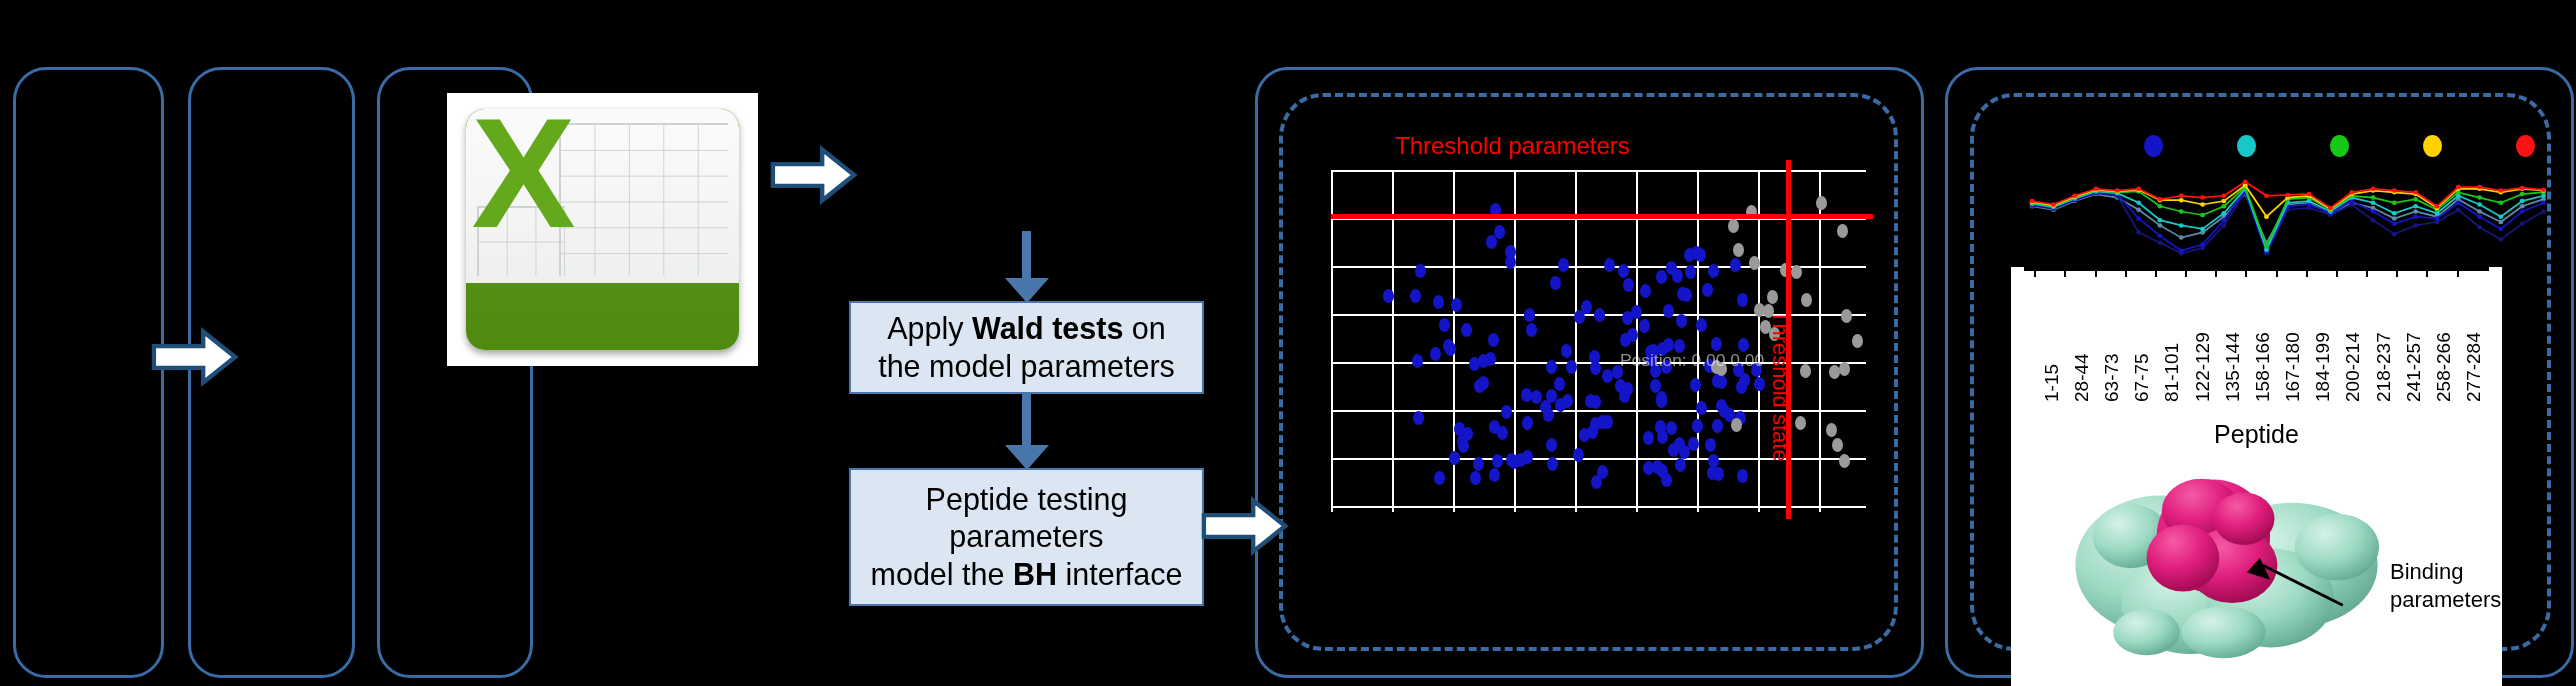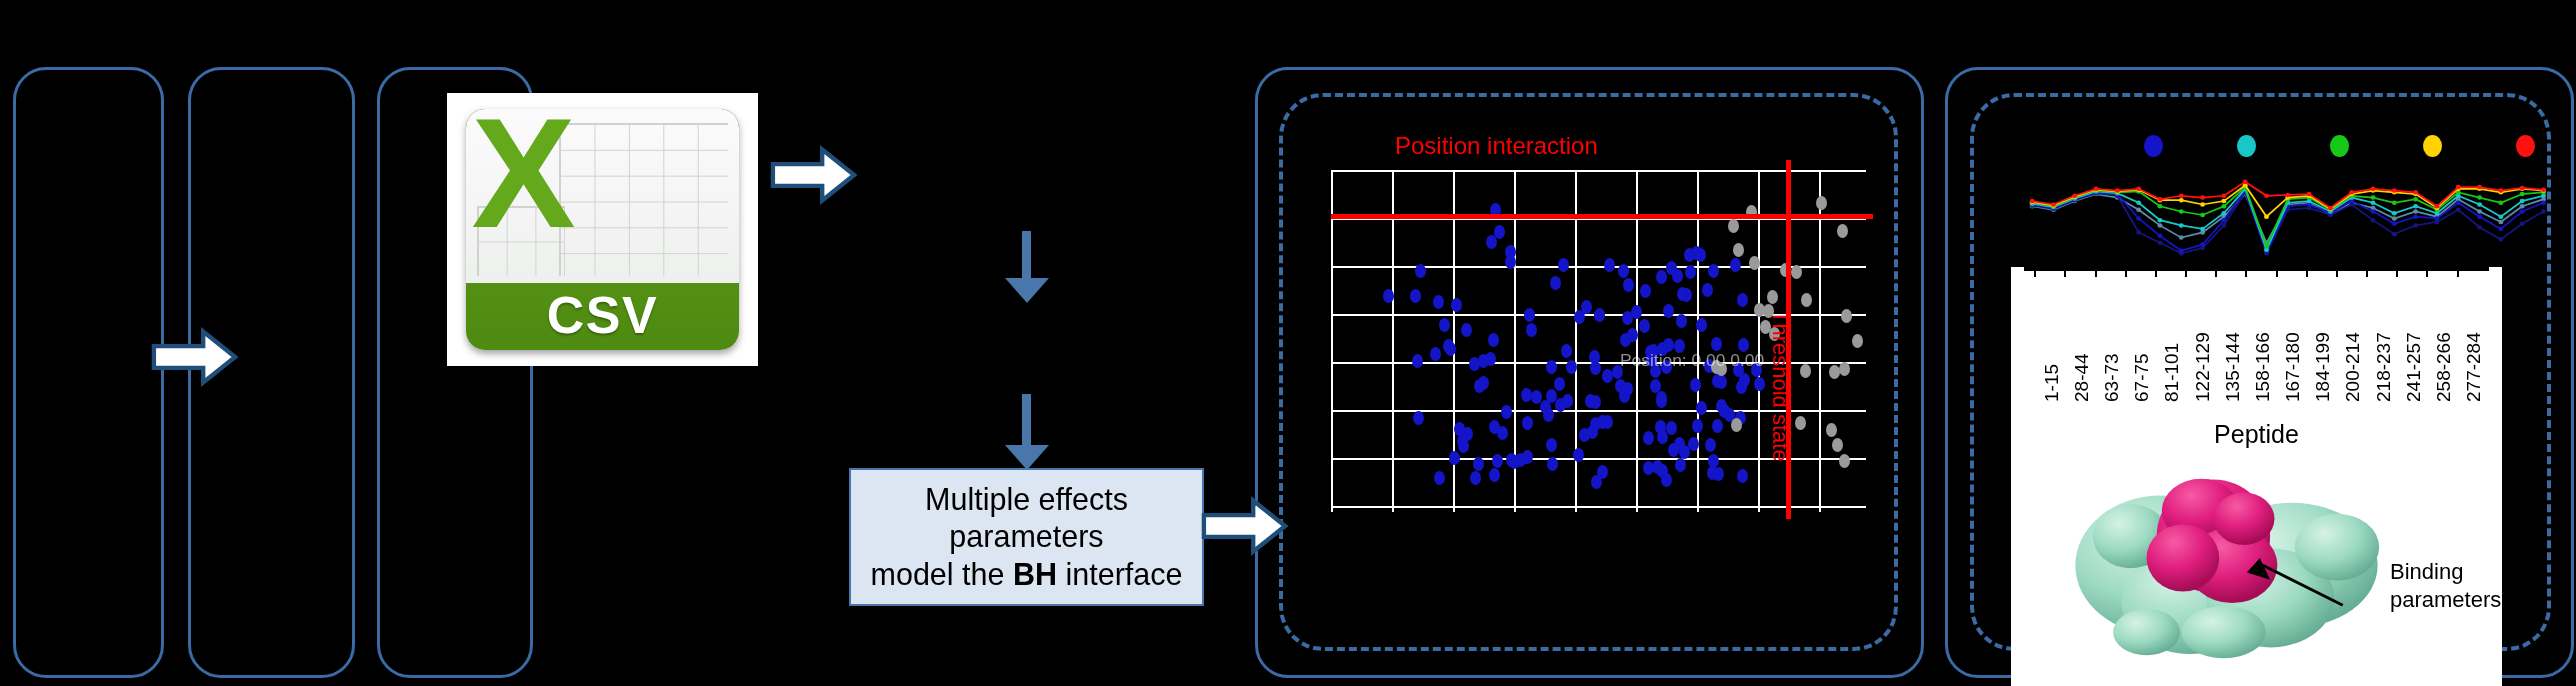--- a/index.html
+++ b/index.html
@@ -341,50 +341,55 @@
     <polygon points="4,26 72,26 72,6 116,41 72,76 72,56 4,56" fill="#ffffff" stroke="#1f4e79" stroke-width="6" stroke-linejoin="miter"></polygon>
   </svg>
 
   <div id="csv-icon">
     <div class="csv-card">
       <div class="csv-sheet">
         <div class="csv-grid"></div>
         <div class="csv-grid-2"></div>
         <div class="csv-x">X</div>
       </div>
-      <div class="csv-label">CSV</div>
     </div>
   </div>
 
   <svg class="flow-arrow" style="left:770px; top:145px;" viewBox="0 0 120 82">
     <polygon points="4,26 72,26 72,6 116,41 72,76 72,56 4,56" fill="#ffffff" stroke="#1f4e79" stroke-width="6" stroke-linejoin="miter"></polygon>
   </svg>
 
 
   <div class="vconnector" id="vc-1"></div>
   <div class="varrowhead" id="va-1"></div>
 
+  <div class="proc-box" id="proc-2">
+    <div>
+      <span>Apply </span><b>Wald tests</b><span> on</span><br>
+      <span>the model parameters</span>
+    </div>
+  </div>
 
   <div class="vconnector" id="vc-2"></div>
   <div class="varrowhead" id="va-2"></div>
 
   <div class="proc-box" id="proc-3">
     <div>
-      <span>Multiple effects</span><br>
+      <span>Peptide testing</span><br>
       <span>parameters</span><br>
       <span>model the </span><b>BH</b><span> interface</span>
     </div>
   </div>
 
   <svg class="flow-arrow" style="left:1201px; top:496px;" viewBox="0 0 120 82">
     <polygon points="4,26 72,26 72,6 116,41 72,76 72,56 4,56" fill="#ffffff" stroke="#1f4e79" stroke-width="6" stroke-linejoin="miter"></polygon>
   </svg>
 
   <div id="scatter-wrap">
-    <div id="scatter-title">Position interaction</div>
+    <div id="scatter-title">Threshold parameters</div>
     <div id="scatter-plot">
       <div id="scatter-dots">
           <div class="dot blue" style="left: 256px; top: 255px;"></div>
           <div class="dot blue" style="left: 321px; top: 290px;"></div>
           <div class="dot blue" style="left: 381px; top: 249px;"></div>
           <div class="dot blue" style="left: 385px; top: 229px;"></div>
           <div class="dot blue" style="left: 377px; top: 284px;"></div>
           <div class="dot blue" style="left: 260px; top: 305px;"></div>
           <div class="dot blue" style="left: 385px; top: 205px;"></div>
           <div class="dot blue" style="left: 112px; top: 169px;"></div>

